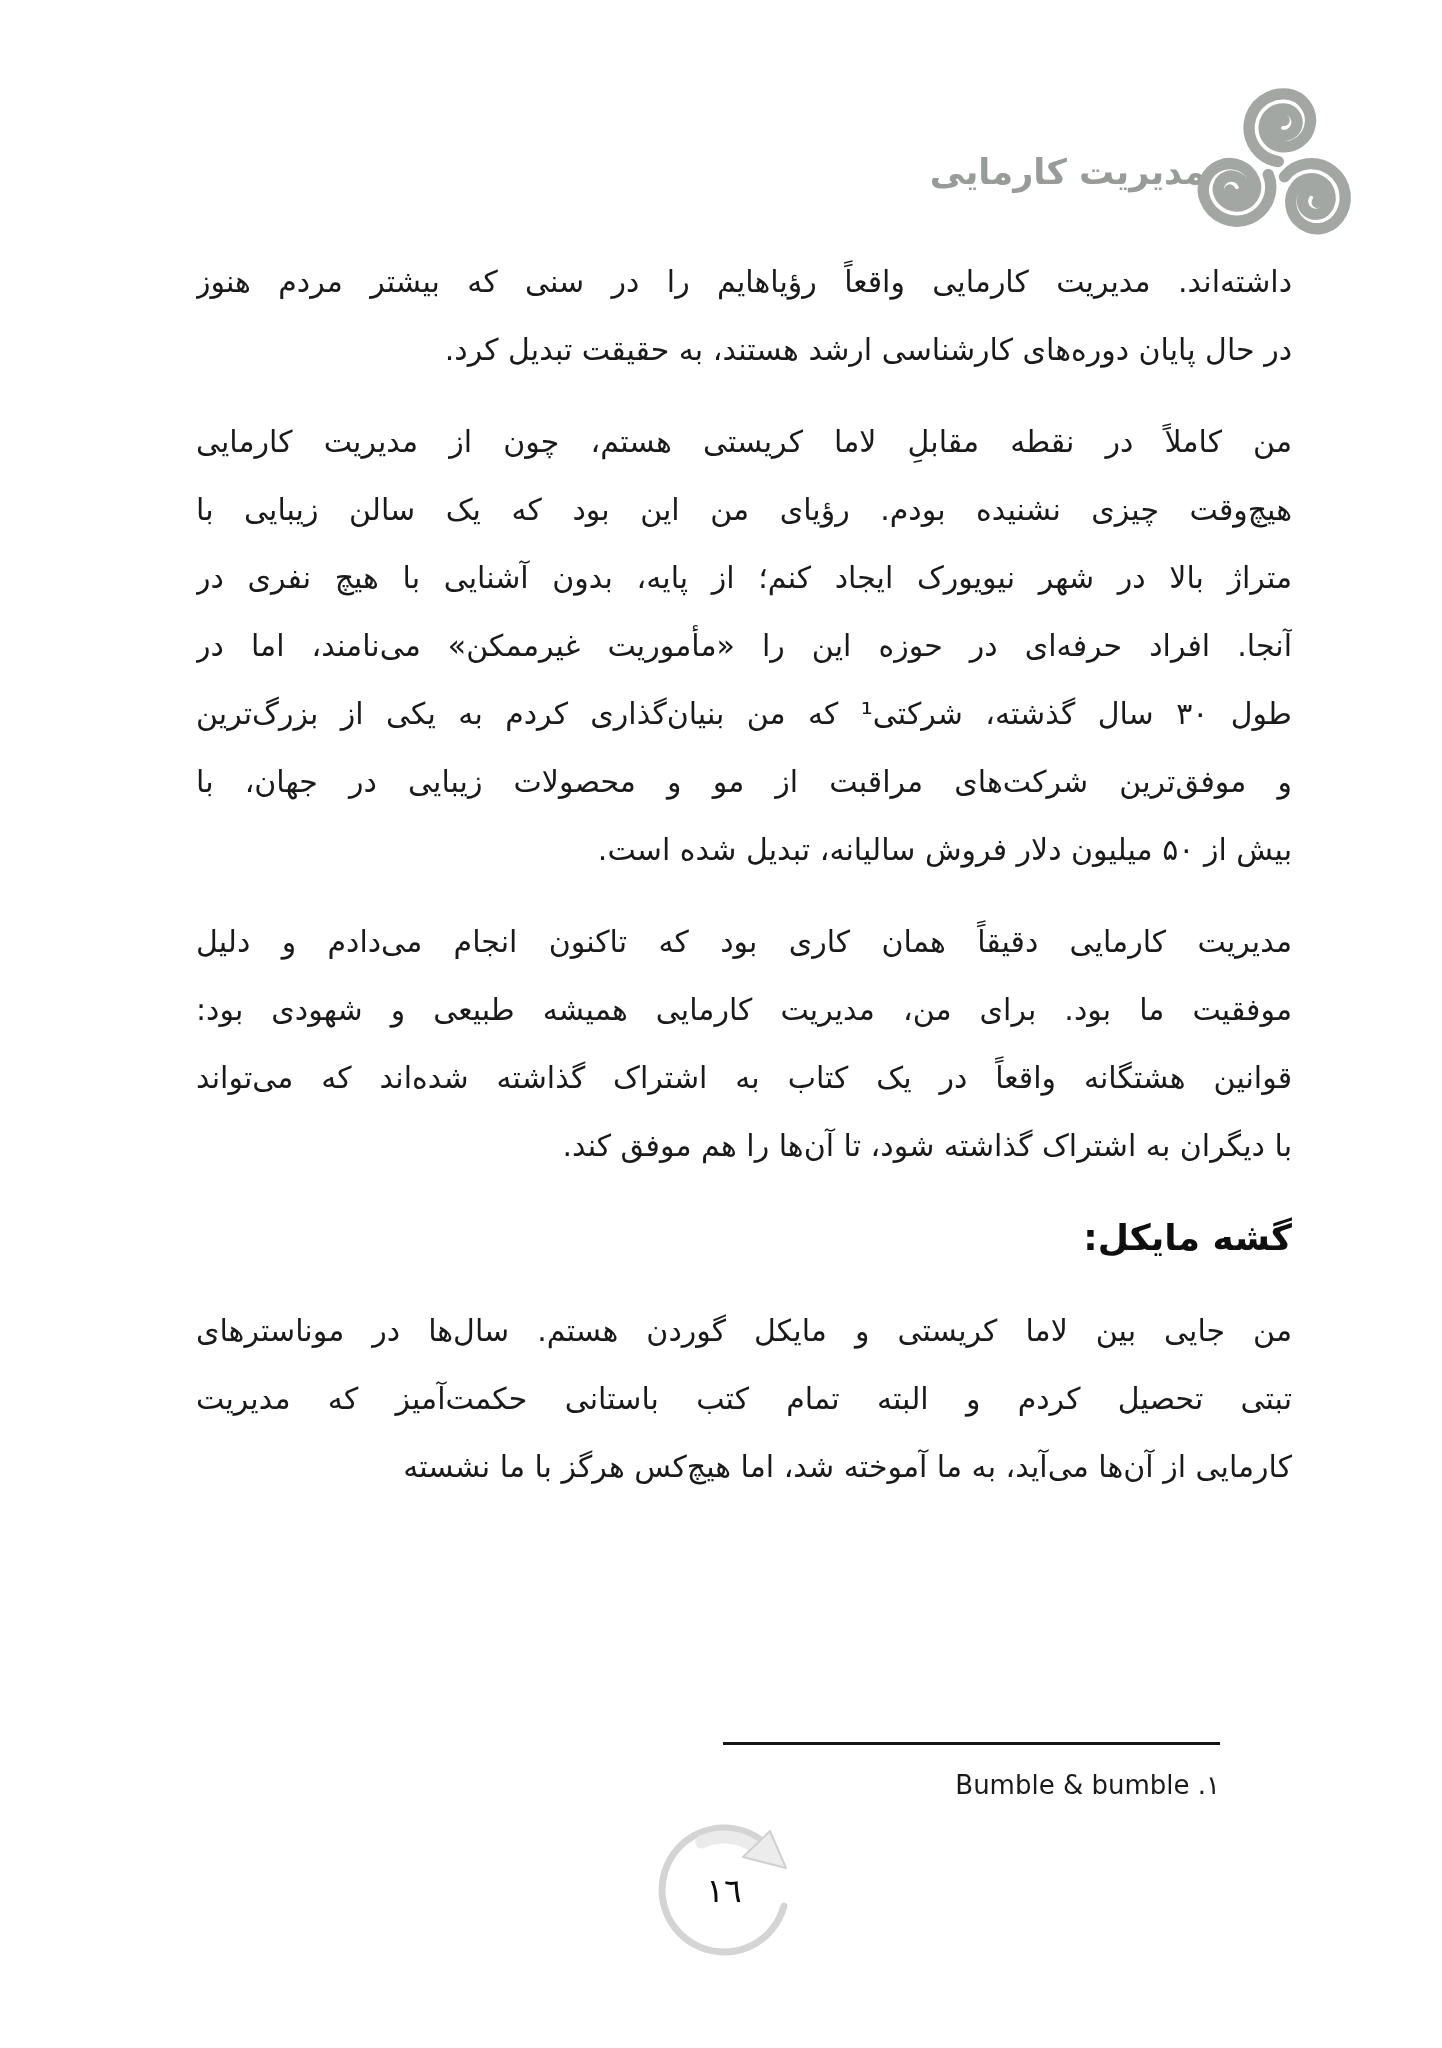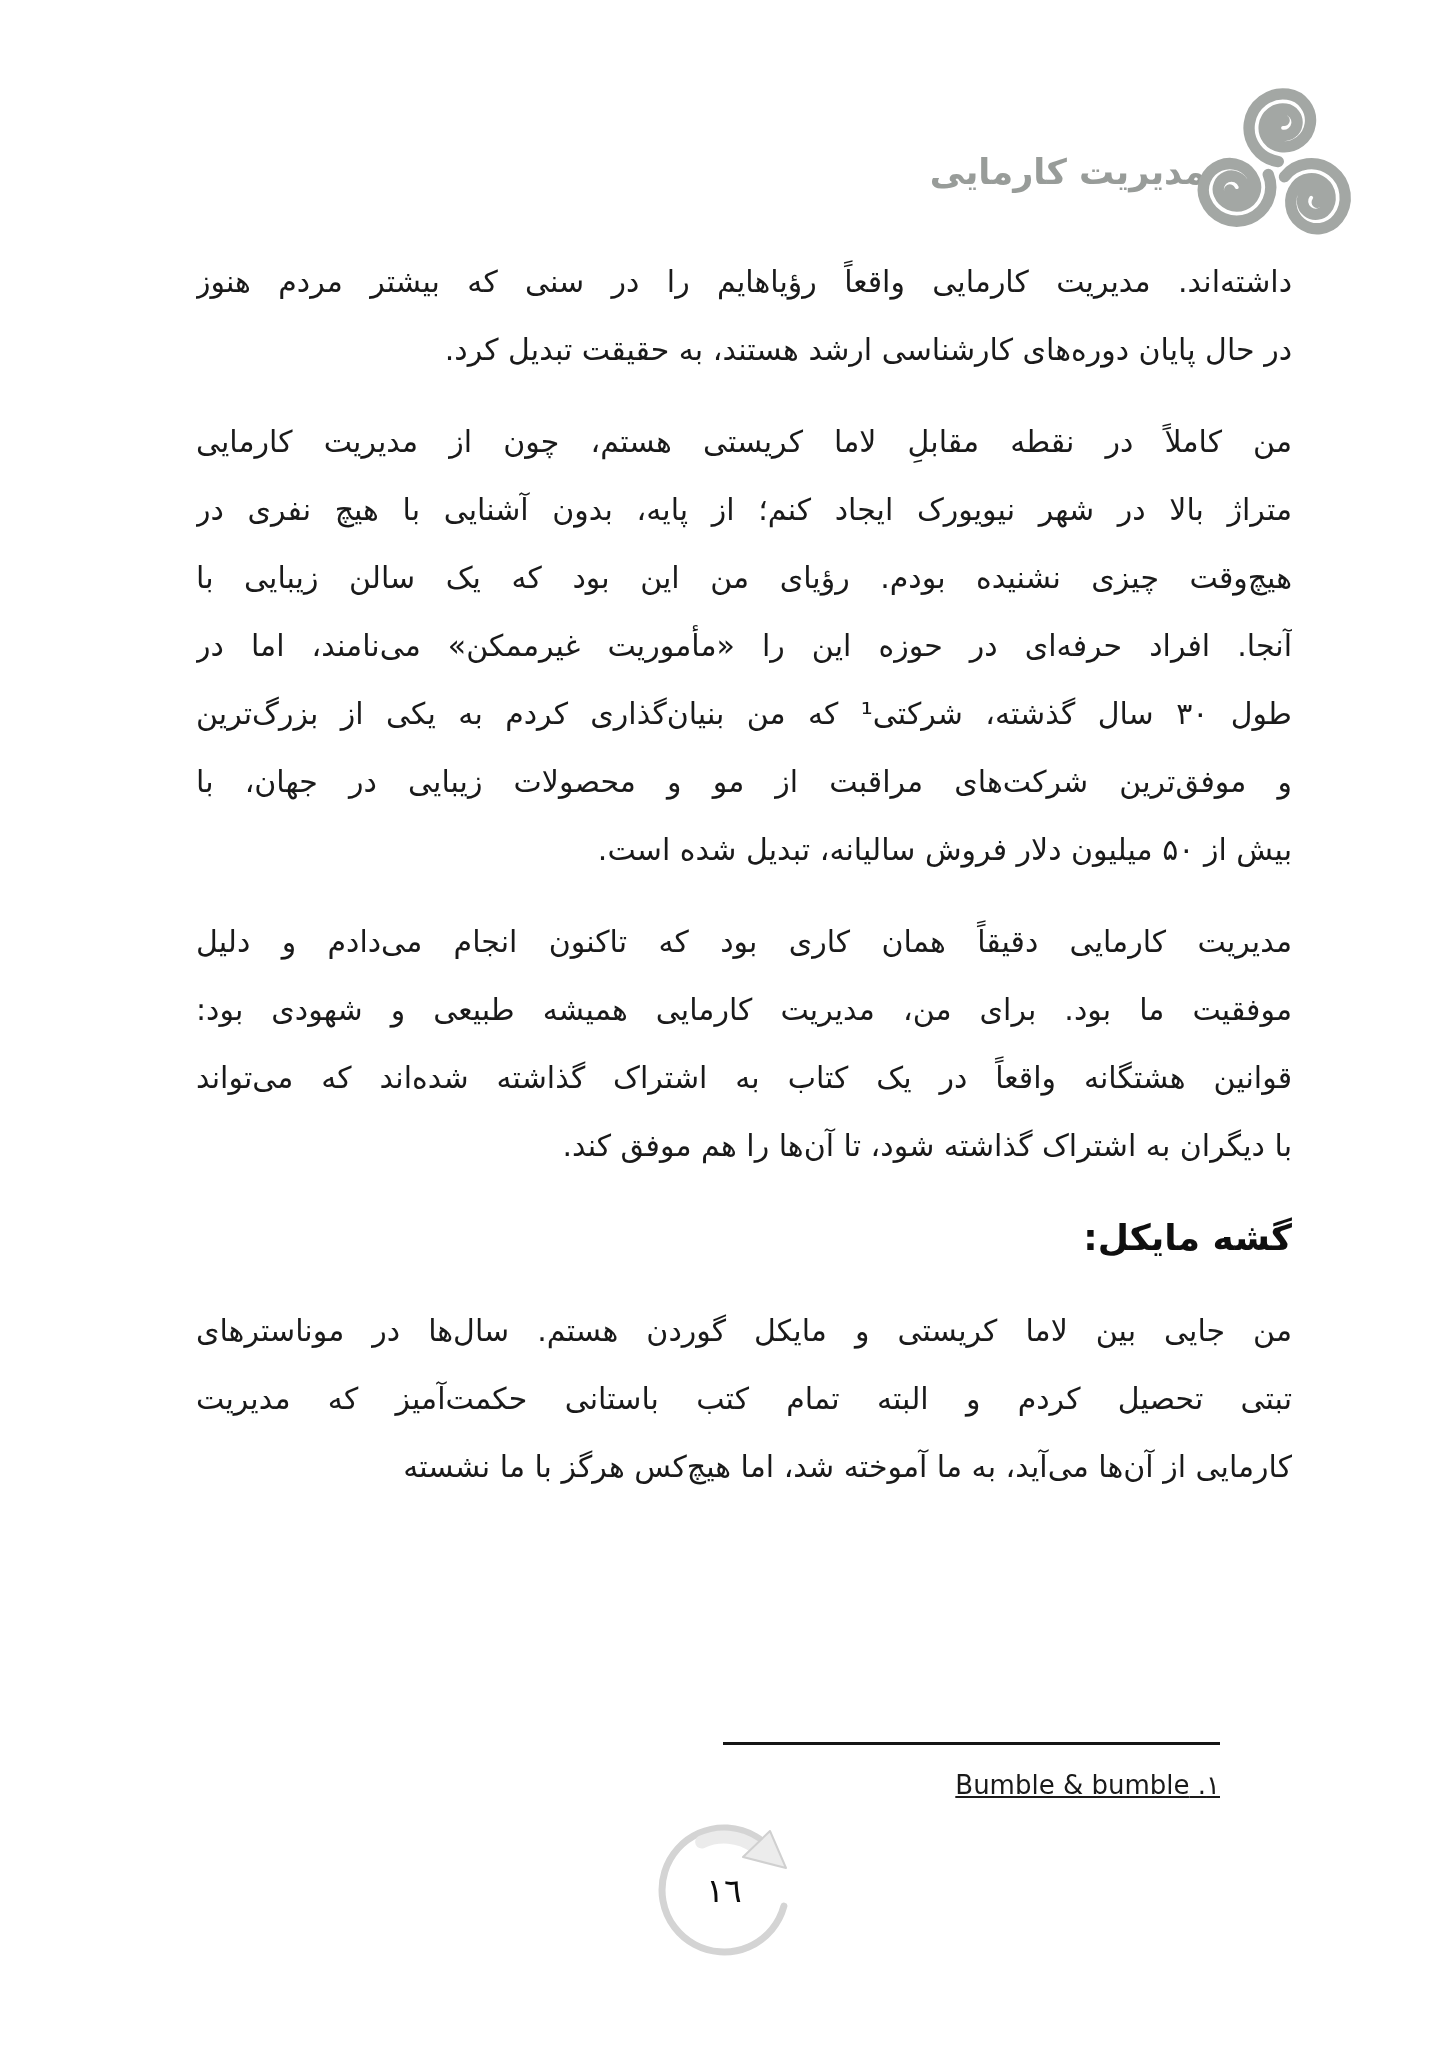--- a/index.html
+++ b/index.html
@@ -31,21 +31,21 @@
     margin:0 0 25px 0;height:68px;line-height:68px;
     font-size:36px;font-weight:bold;color:#0f0f0f;text-align:right;
   }
   
   .footnote-rule{
     position:absolute;top:1742px;right:222px;
     width:497px;height:0;border-top:3px solid #161616;
   }
   .footnote{
     position:absolute;top:1770px;right:222px;
-    font-size:26px;color:#1a1a1a;direction:rtl;text-decoration:underline;
+    font-size:26px;color:#1a1a1a;direction:rtl;
   }
   
   .ornament{position:absolute;top:1820px;left:654px;width:140px;height:140px;}
   .ornament svg{position:absolute;top:0;left:0;}
   .page-number{
     position:absolute;inset:0;
     display:flex;align-items:center;justify-content:center;
     font-size:33px;color:#0c0c0c;
   }
 </style>
@@ -75,22 +75,22 @@
 
   <main class="text-block">
     <section class="para">
         <div class="line">داشته‌اند. مدیریت کارمایی واقعاً رؤیاهایم را در سنی که بیشتر مردم هنوز</div>
         <div class="line last">در حال پایان دوره‌های کارشناسی ارشد هستند، به حقیقت تبدیل کرد.</div>
       </section>
 
 
     <section class="para">
         <div class="line">من کاملاً در نقطه مقابلِ لاما کریستی هستم، چون از مدیریت کارمایی</div>
+        <div class="line">هیچ‌وقت چیزی نشنیده بودم. رؤیای من این بود که یک سالن زیبایی با</div>
         <div class="line">متراژ بالا در شهر نیویورک ایجاد کنم؛ از پایه، بدون آشنایی با هیچ نفری در</div>
-        <div class="line">هیچ‌وقت چیزی نشنیده بودم. رؤیای من این بود که یک سالن زیبایی با</div>
         <div class="line">آنجا. افراد حرفه‌ای در حوزه این را «مأموریت غیرممکن» می‌نامند، اما در</div>
         <div class="line">طول ۳۰ سال گذشته، شرکتی¹ که من بنیان‌گذاری کردم به یکی از بزرگ‌ترین</div>
         <div class="line">و موفق‌ترین شرکت‌های مراقبت از مو و محصولات زیبایی در جهان، با</div>
         <div class="line last">بیش از ۵۰ میلیون دلار فروش سالیانه، تبدیل شده است.</div>
       </section>
 
     <section class="para">
         <div class="line">مدیریت کارمایی دقیقاً همان کاری بود که تاکنون انجام می‌دادم و دلیل</div>
         <div class="line">موفقیت ما بود. برای من، مدیریت کارمایی همیشه طبیعی و شهودی بود:</div>
         <div class="line">قوانین هشتگانه واقعاً در یک کتاب به اشتراک گذاشته شده‌اند که می‌تواند</div>

